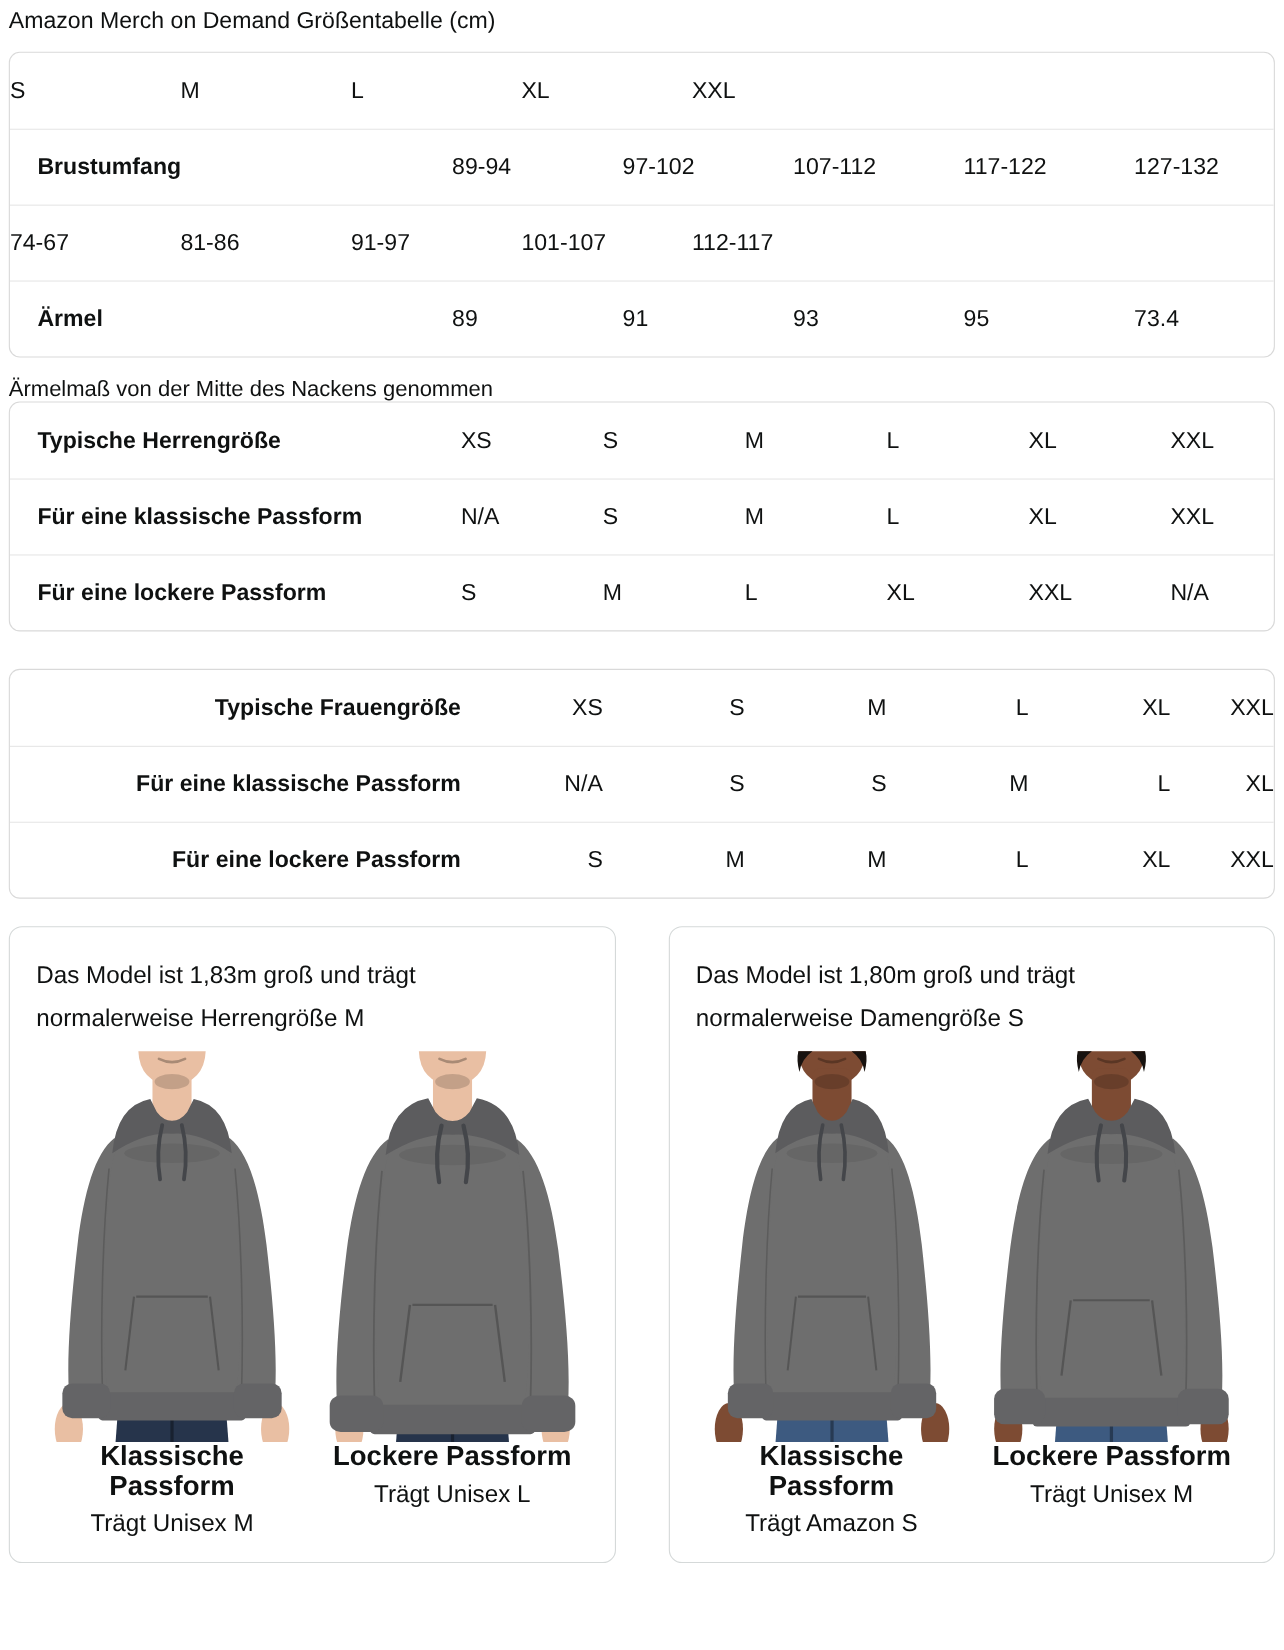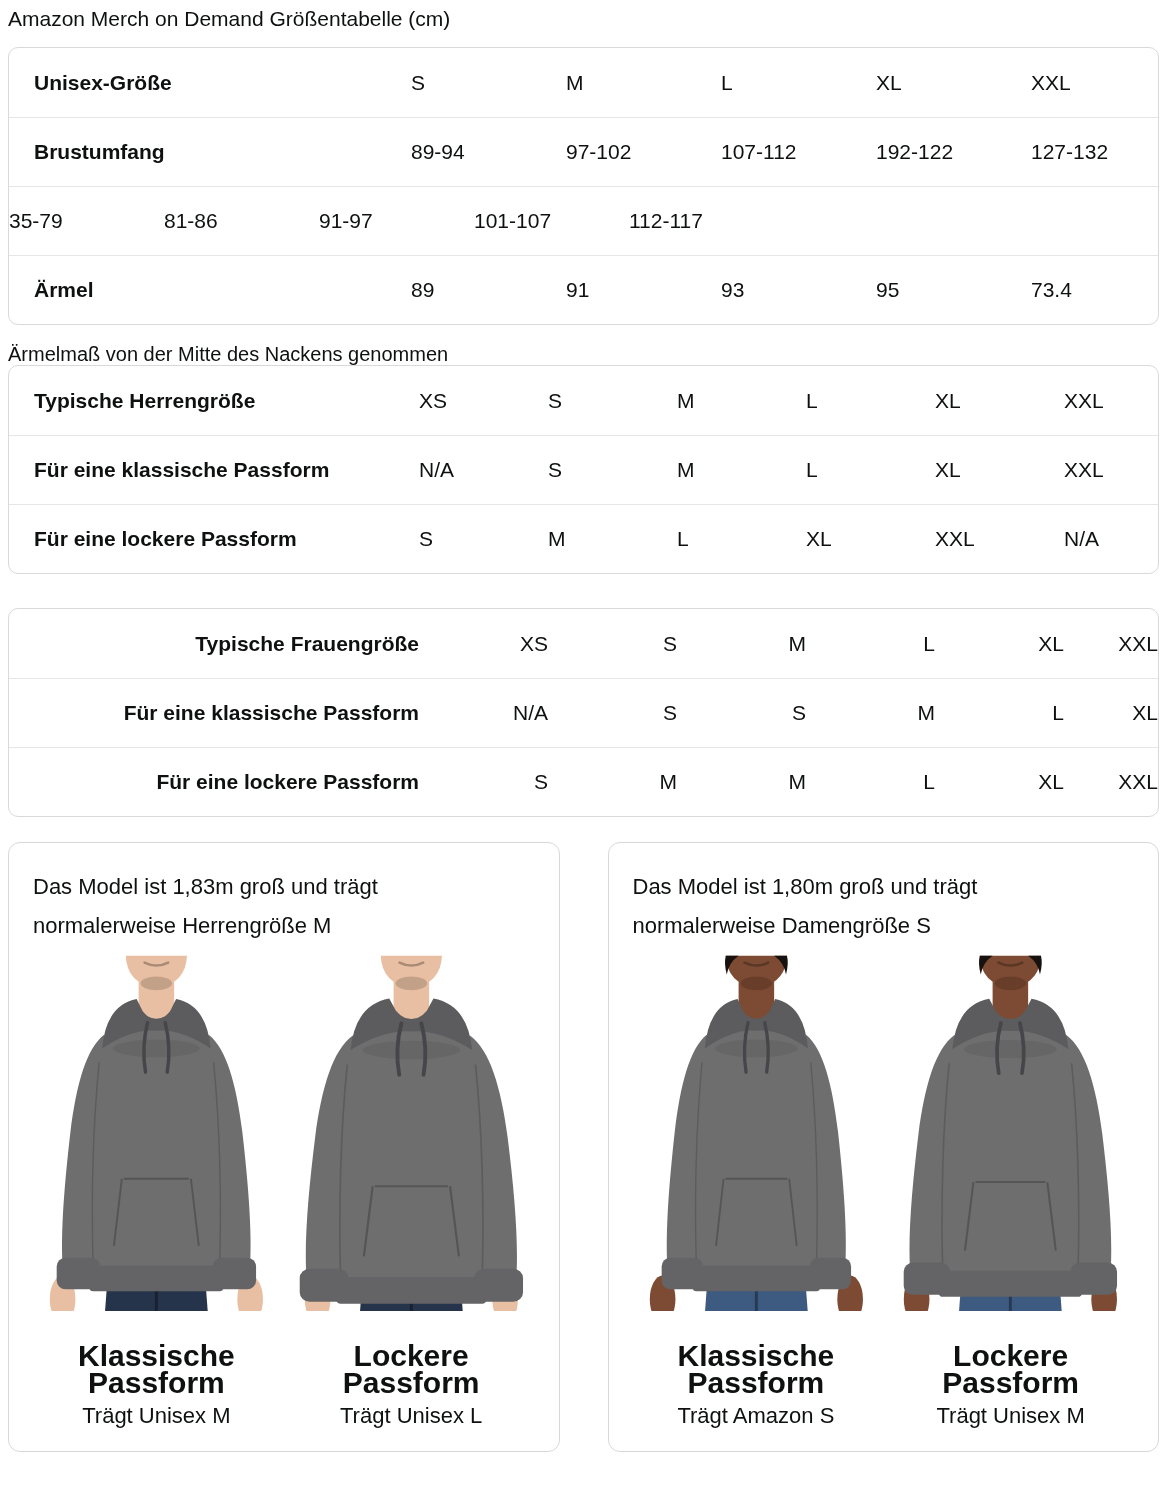--- a/index.html
+++ b/index.html
@@ -49,21 +49,21 @@
   .cards{display:flex;gap:48px;margin-top:25px;}
   .card{
     flex:1 1 0;border:1px solid #d5d9d9;border-radius:12px;
     padding:24px 24px 22px 24px;min-height:560px;
   }
   .card-desc{font-size:22px;line-height:39px;margin:0 0 8px 0;max-width:480px;}
   .figures{display:flex;gap:8px;}
   .figure{flex:1 1 0;text-align:center;min-width:0;}
   .figure-art{height:358px;}
   .figure-art svg{width:100%;height:358px;display:block;}
-  .fit-label{font-size:30px;font-weight:bold;margin-top:31px;line-height:27px;}
+  .fit-label{font-size:25px;font-weight:bold;margin-top:0;line-height:27px;}
   .size-label{font-size:22px;margin-top:7px;line-height:26px;}
   
   .skin{fill:var(--skin);}
   .cloth{fill:var(--hoodie_gray,#6e6e6e);}
   .hood{fill:var(--hoodie_hood,#5c5c5e);}
   .rib{fill:var(--hoodie_rib,#646466);}
   .seam{stroke:rgba(0,0,0,0.16);stroke-width:1.5;fill:none;}
   .seam2{stroke:rgba(0,0,0,0.22);stroke-width:2;fill:none;}
   .string{stroke:#44464a;stroke-width:3.5;fill:none;stroke-linecap:round;}
   .mouth{stroke:rgba(0,0,0,0.28);stroke-width:2.5;fill:none;stroke-linecap:round;}
@@ -80,37 +80,36 @@
 </style>
 </head>
 <body>
 
 <div class="page">
 
   <h1 class="page-title">Amazon Merch on Demand Größentabelle (cm)</h1>
 
   <div class="tblbox">
     <div class="trow">
-      <div class="tlabel">Unisex-Größe</div>
       <div class="tcell5">S</div>
       <div class="tcell5">M</div>
       <div class="tcell5">L</div>
       <div class="tcell5">XL</div>
       <div class="tcell5">XXL</div>
     </div>
     <div class="trow">
       <div class="tlabel">Brustumfang</div>
       <div class="tcell5">89-94</div>
       <div class="tcell5">97-102</div>
       <div class="tcell5">107-112</div>
-      <div class="tcell5">192-122</div>
+      <div class="tcell5">117-122</div>
       <div class="tcell5">127-132</div>
     </div>
     <div class="trow">
-      <div class="tcell5">35-79</div>
+      <div class="tcell5">74-67</div>
       <div class="tcell5">81-86</div>
       <div class="tcell5">91-97</div>
       <div class="tcell5">101-107</div>
       <div class="tcell5">112-117</div>
     </div>
     <div class="trow">
       <div class="tlabel">Ärmel</div>
       <div class="tcell5">89</div>
       <div class="tcell5">91</div>
       <div class="tcell5">93</div>

